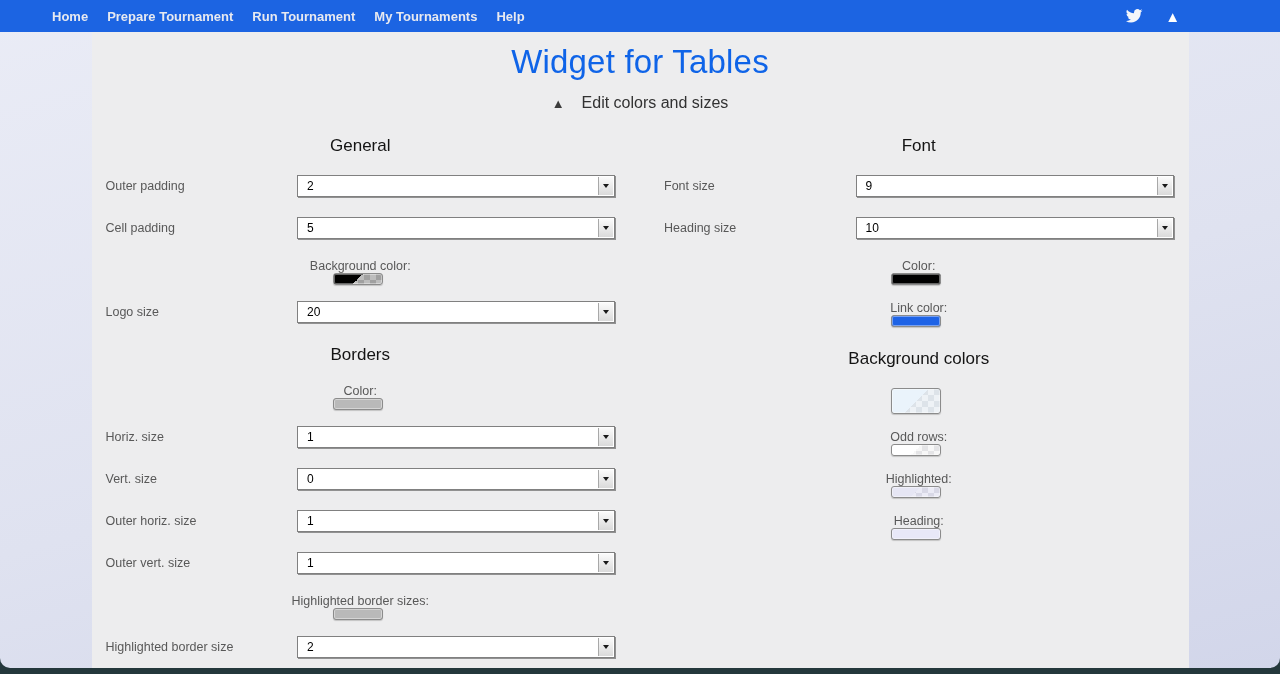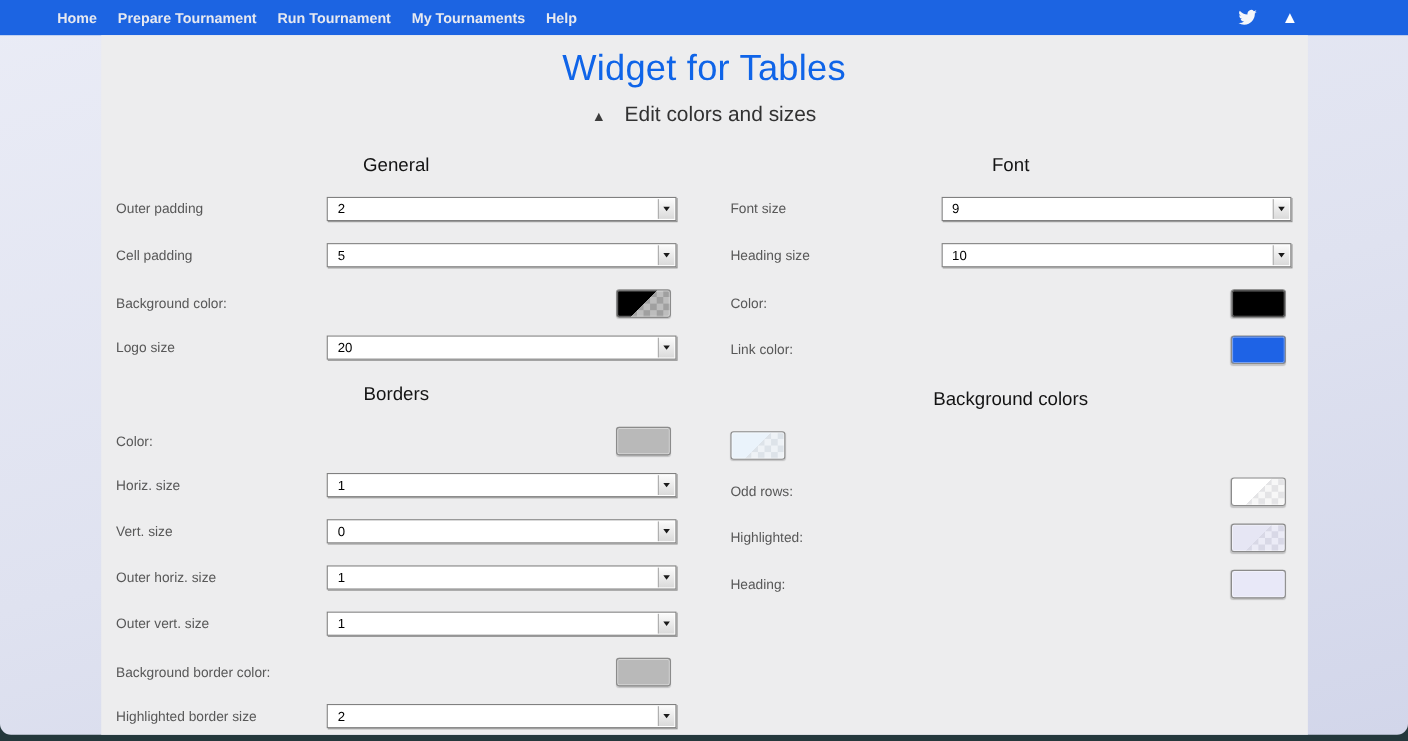--- a/index.html
+++ b/index.html
@@ -47,32 +47,32 @@
     text-align: center;
     font-size: 33px; font-weight: 400;
     color: var(--title_color, #0f64e8);
     letter-spacing: 0.2px;
   }
   .edit-row {
     display: flex; justify-content: center; align-items: center;
     gap: 17px; margin-top: 13px; cursor: pointer;
   }
   .edit-tri { color: #3c3c3c; font-size: 13px; line-height: 1; }
-  .edit-label { font-size: 19px; color: #323232; }
+  .edit-label { font-size: 16px; color: #323232; }
   
   .columns { display: flex; gap: 49px; padding: 0 15px 0 14px; margin-top: 2px; }
   .col { flex: 1; min-width: 0; }
   .section-heading {
     text-align: center;
     font-size: 17px; font-weight: 400;
     color: var(--heading_color, #141414);
     margin: 22px 0 19px;
   }
   .row { display: flex; align-items: center; height: 22px; margin-bottom: 20px; }
-  .row.swatch-row { height: 26px; margin-bottom: 16px; }
+  .row.swatch-row { height: 26px; margin-bottom: 16px; flex-direction: column; }
   .lbl { flex: 1; font-size: 12.5px; color: var(--label_color, #585858); }
   
   .combo {
     position: relative; width: 318px; height: 22px;
     background: #ffffff;
     border: 1px solid #808080;
     box-shadow: 1px 1px 0 rgba(70,70,70,0.55);
     cursor: pointer;
   }
   .combo-val {
@@ -209,21 +209,21 @@
           <span class="lbl">Outer vert. size</span>
           <div class="combo">
             <span class="combo-val">1</span>
             <span class="combo-btn">
                 <i class="tri-down"></i>
               </span>
           </div>
         </div>
 
         <div class="row swatch-row">
-          <span class="lbl">Background border color:</span>
+          <span class="lbl">Highlighted border sizes:</span>
           <div class="swatch" style="background: rgb(185, 185, 185);"></div>
         </div>
 
         <div class="row">
           <span class="lbl">Highlighted border size</span>
           <div class="combo">
             <span class="combo-val">2</span>
             <span class="combo-btn">
                 <i class="tri-down"></i>
               </span>

